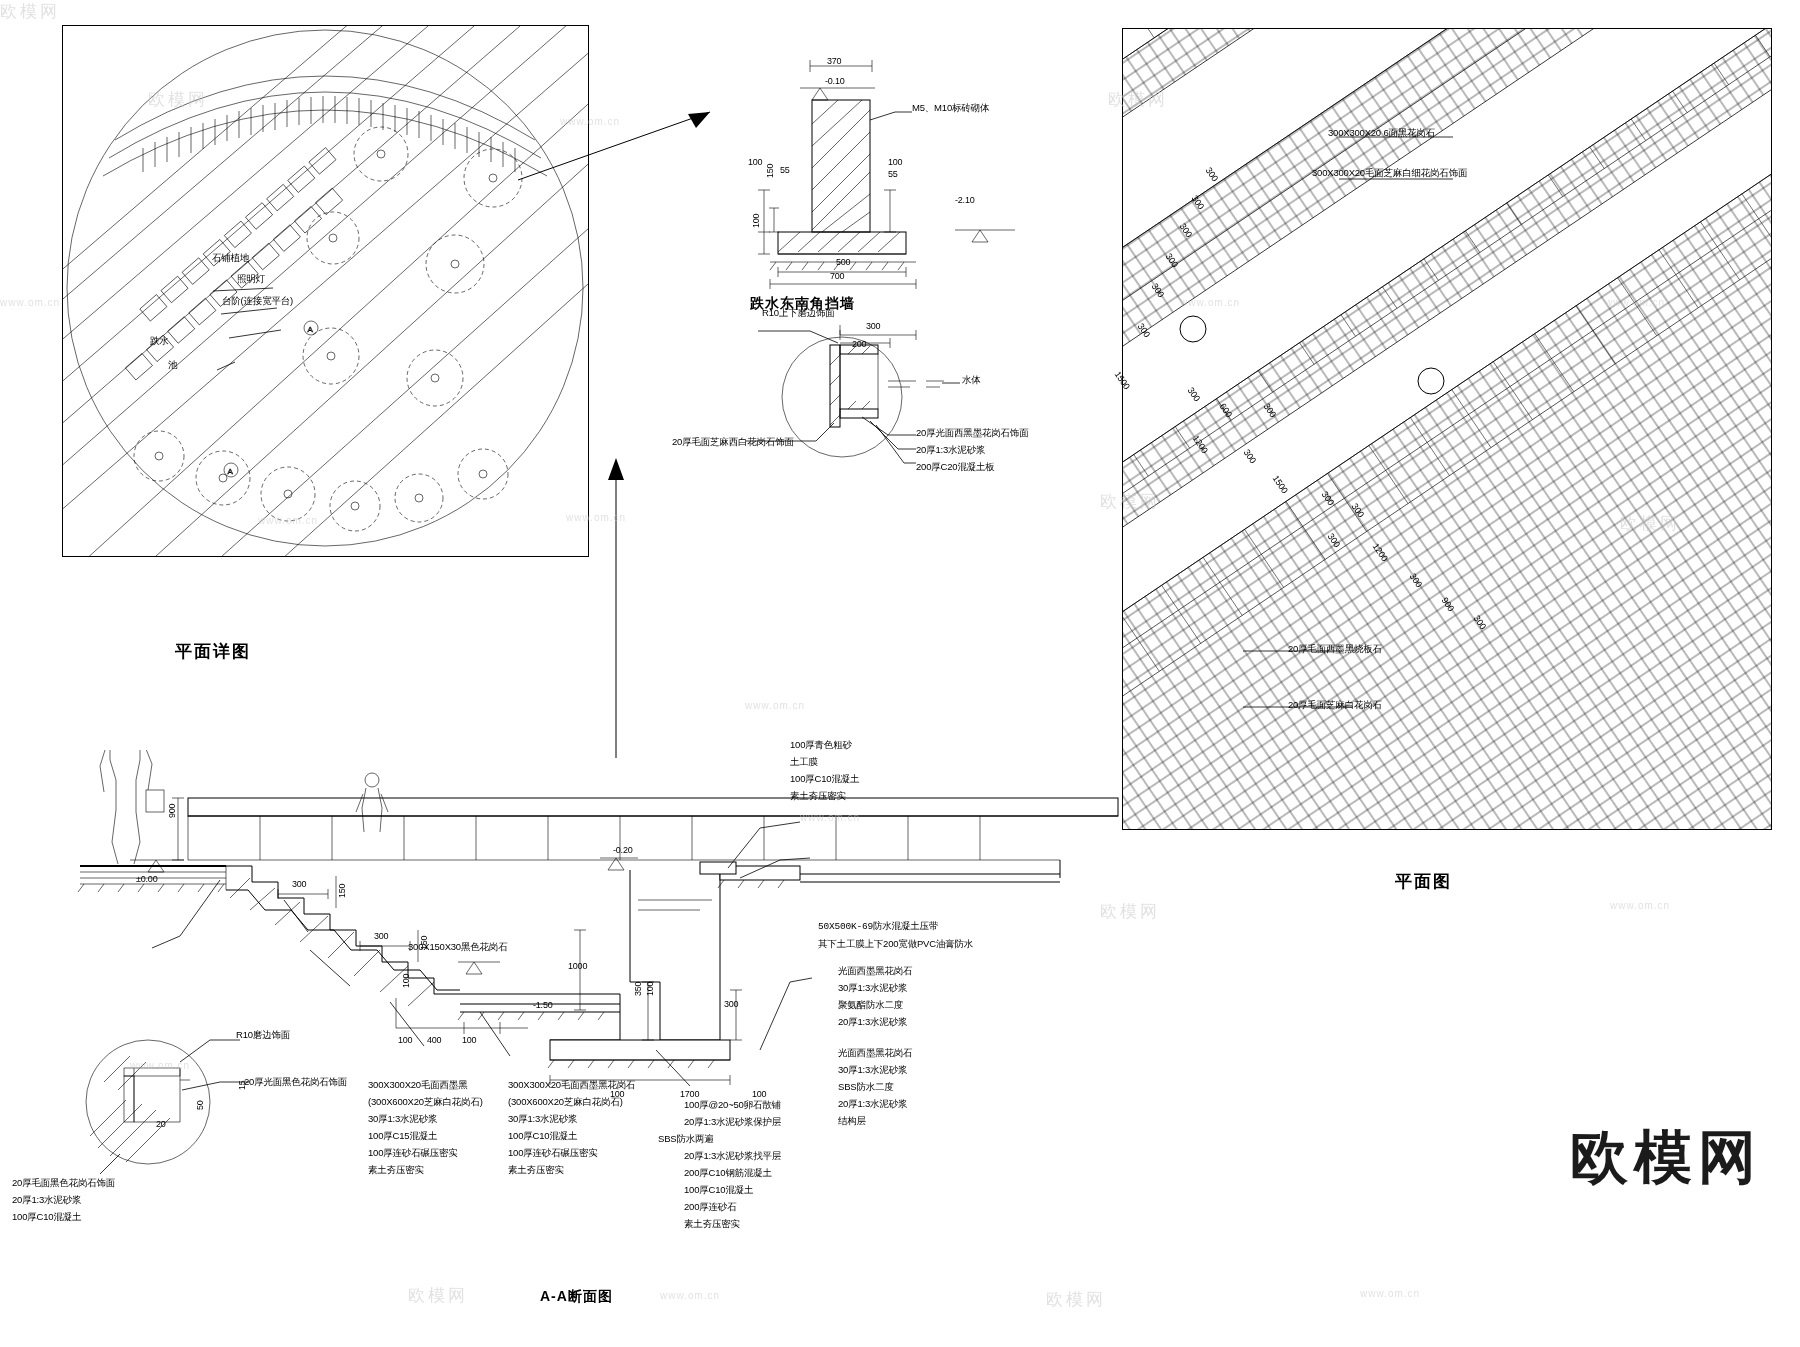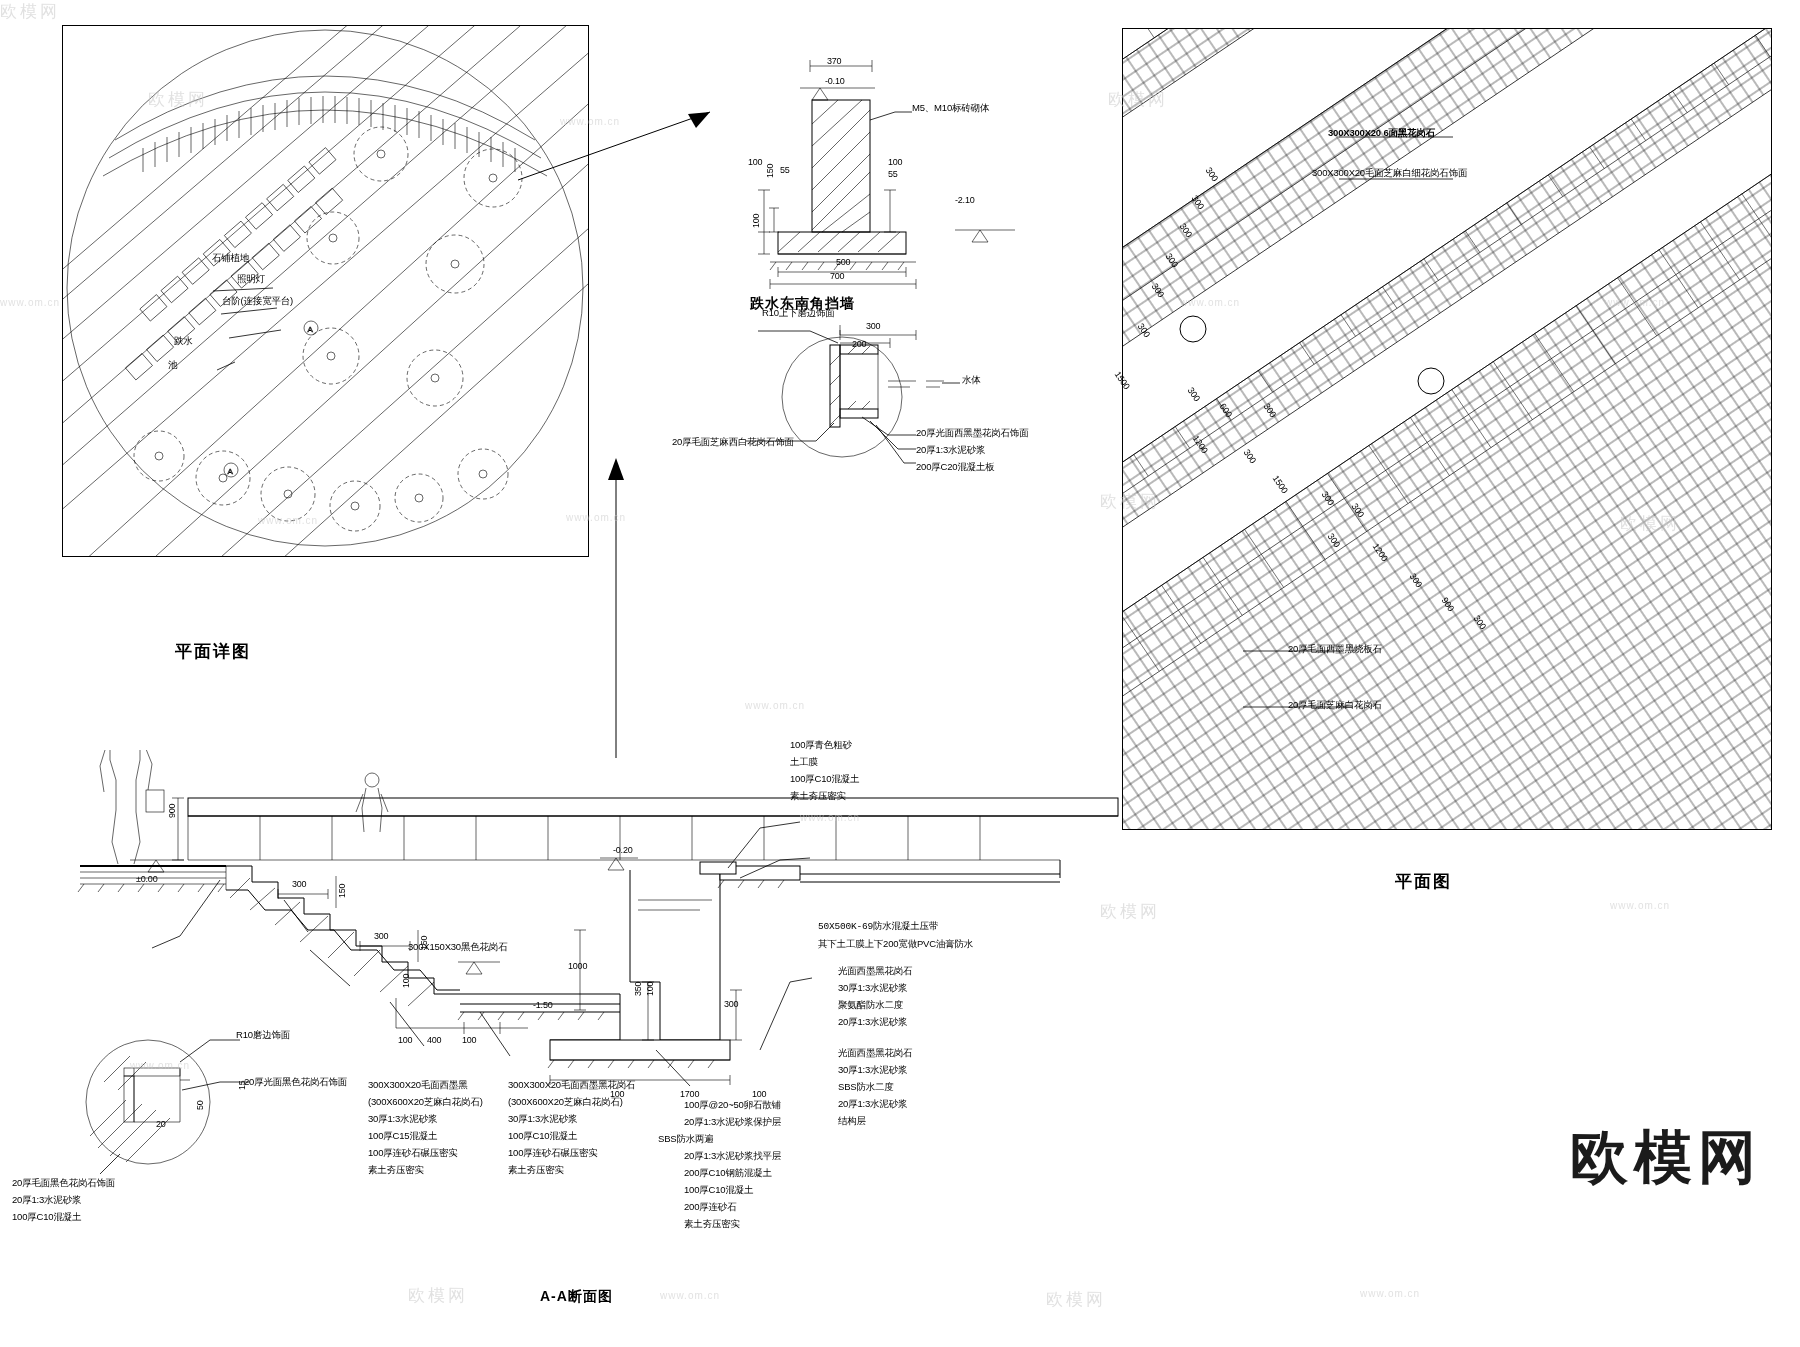--- a/index.html
+++ b/index.html
@@ -226,21 +226,21 @@
         <circle cx="248" cy="302" r="7"></circle>
         <text x="244.5" y="305.5" font-size="8" font-family="Liberation Sans, sans-serif">A</text>
         <circle cx="168" cy="444" r="7"></circle>
         <text x="164.5" y="447.5" font-size="8" font-family="Liberation Sans, sans-serif">A</text>
       </g>
     </svg>
   </div>
   <div class="abs lbl cn" style="left:212px; top:253px;">石铺植地</div>
   <div class="abs lbl cn" style="left:237px; top:274px;">照明灯</div>
   <div class="abs lbl cn" style="left:222px; top:296px;">台阶(连接宽平台)</div>
-  <div class="abs lbl cn" style="left:150px; top:336px;margin-left:24px;">跌水</div>
+  <div class="abs lbl cn" style="left:150px; top:336px;">跌水</div>
   <div class="abs lbl cn" style="left:168px; top:360px;">池</div>
   <div class="abs title-cn" style="left:175px; top:640px;">平面详图</div>
 
   <div class="abs" style="left:740px; top:40px; width:330px; height:270px;">
     <svg width="330" height="270" viewBox="0 0 330 270">
 
       <g class="thin">
         <line x1="70" y1="26" x2="132" y2="26"></line>
         <line x1="70" y1="20" x2="70" y2="32"></line>
         <line x1="132" y1="20" x2="132" y2="32"></line>
@@ -556,21 +556,21 @@
       </g>
 
       <g class="leader">
         <line x1="216" y1="108" x2="330" y2="108"></line>
         <line x1="216" y1="150" x2="330" y2="150"></line>
         <line x1="120" y1="622" x2="220" y2="622"></line>
         <line x1="120" y1="678" x2="230" y2="678"></line>
       </g>
     </svg>
   </div>
-  <div class="abs lbl cn" style="left:1328px; top:128px;font-weight:bold;">300X300X20 6面黑花岗石</div>
+  <div class="abs lbl cn" style="left:1328px; top:128px;">300X300X20 6面黑花岗石</div>
   <div class="abs lbl cn" style="left:1312px; top:168px;">300X300X20毛面芝麻白细花岗石饰面</div>
   <div class="abs lbl cn" style="left:1288px; top:644px;">20厚毛面西墨黑烧板石</div>
   <div class="abs lbl cn" style="left:1288px; top:700px;">20厚毛面芝麻白花岗石</div>
 
   <div class="abs" style="left:1122px; top:28px; width:648px; height:800px;">
     <div class="abs lbl" style="left:82px; top:142px; transform:rotate(56deg);">300</div>
     <div class="abs lbl" style="left:68px; top:170px; transform:rotate(56deg);">300</div>
     <div class="abs lbl" style="left:56px; top:198px; transform:rotate(56deg);">300</div>
     <div class="abs lbl" style="left:42px; top:228px; transform:rotate(56deg);">300</div>
     <div class="abs lbl" style="left:28px; top:258px; transform:rotate(56deg);">300</div>

